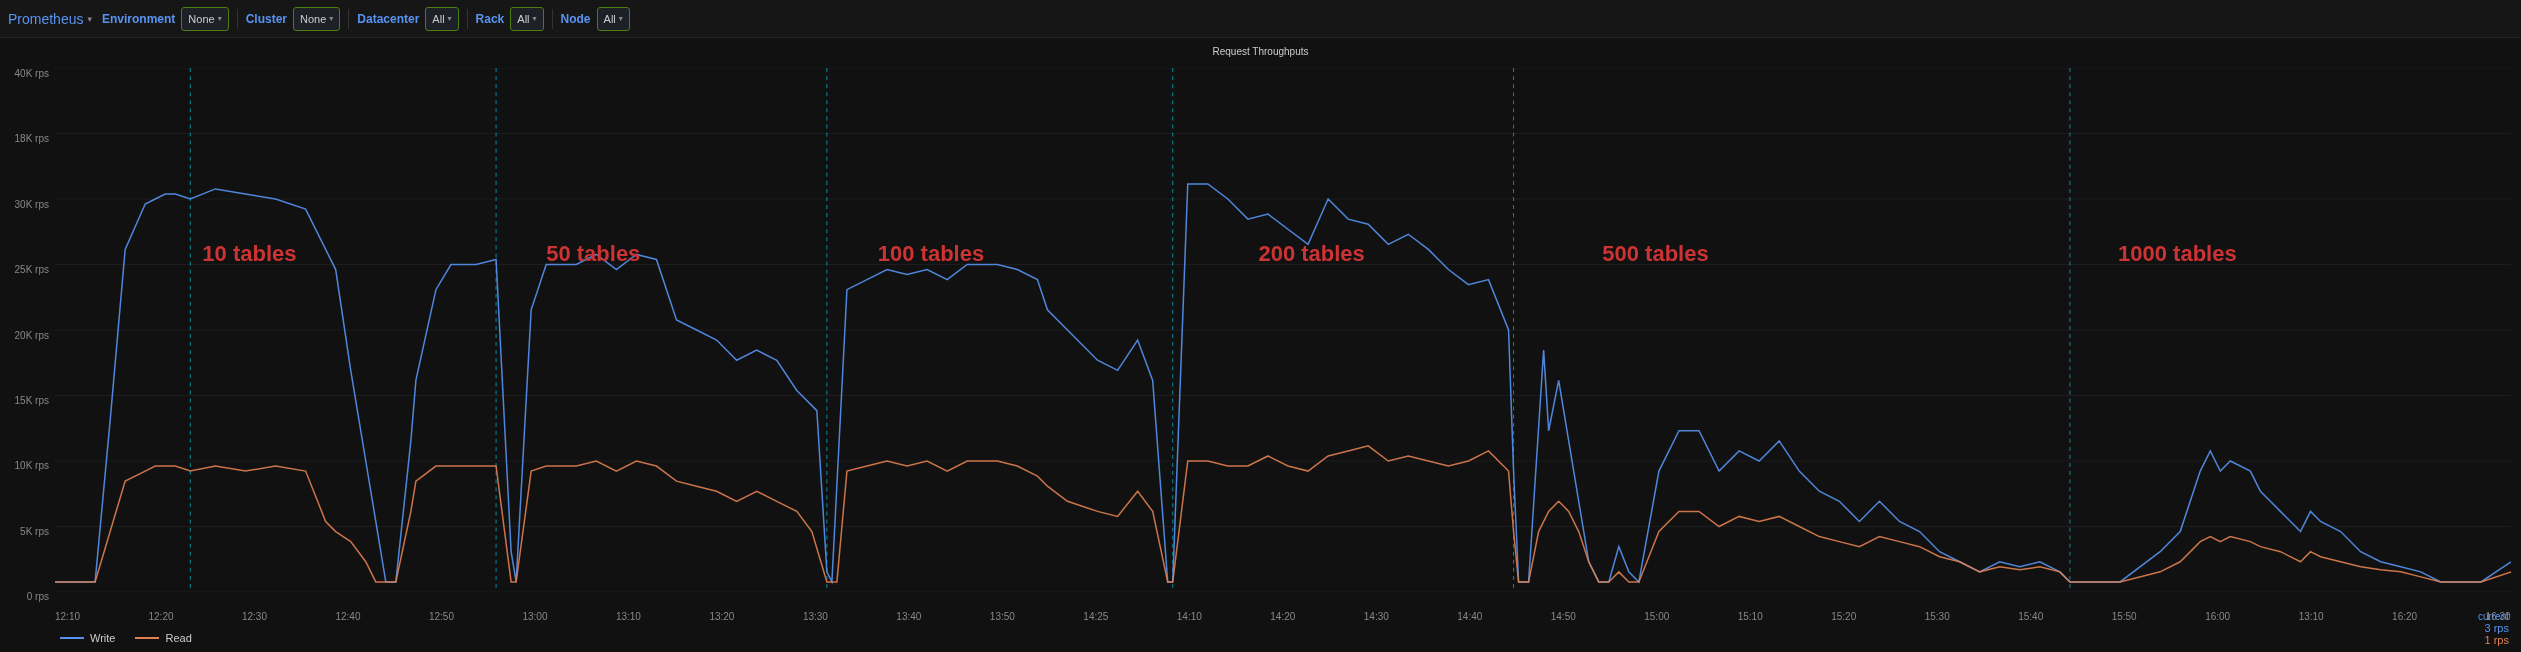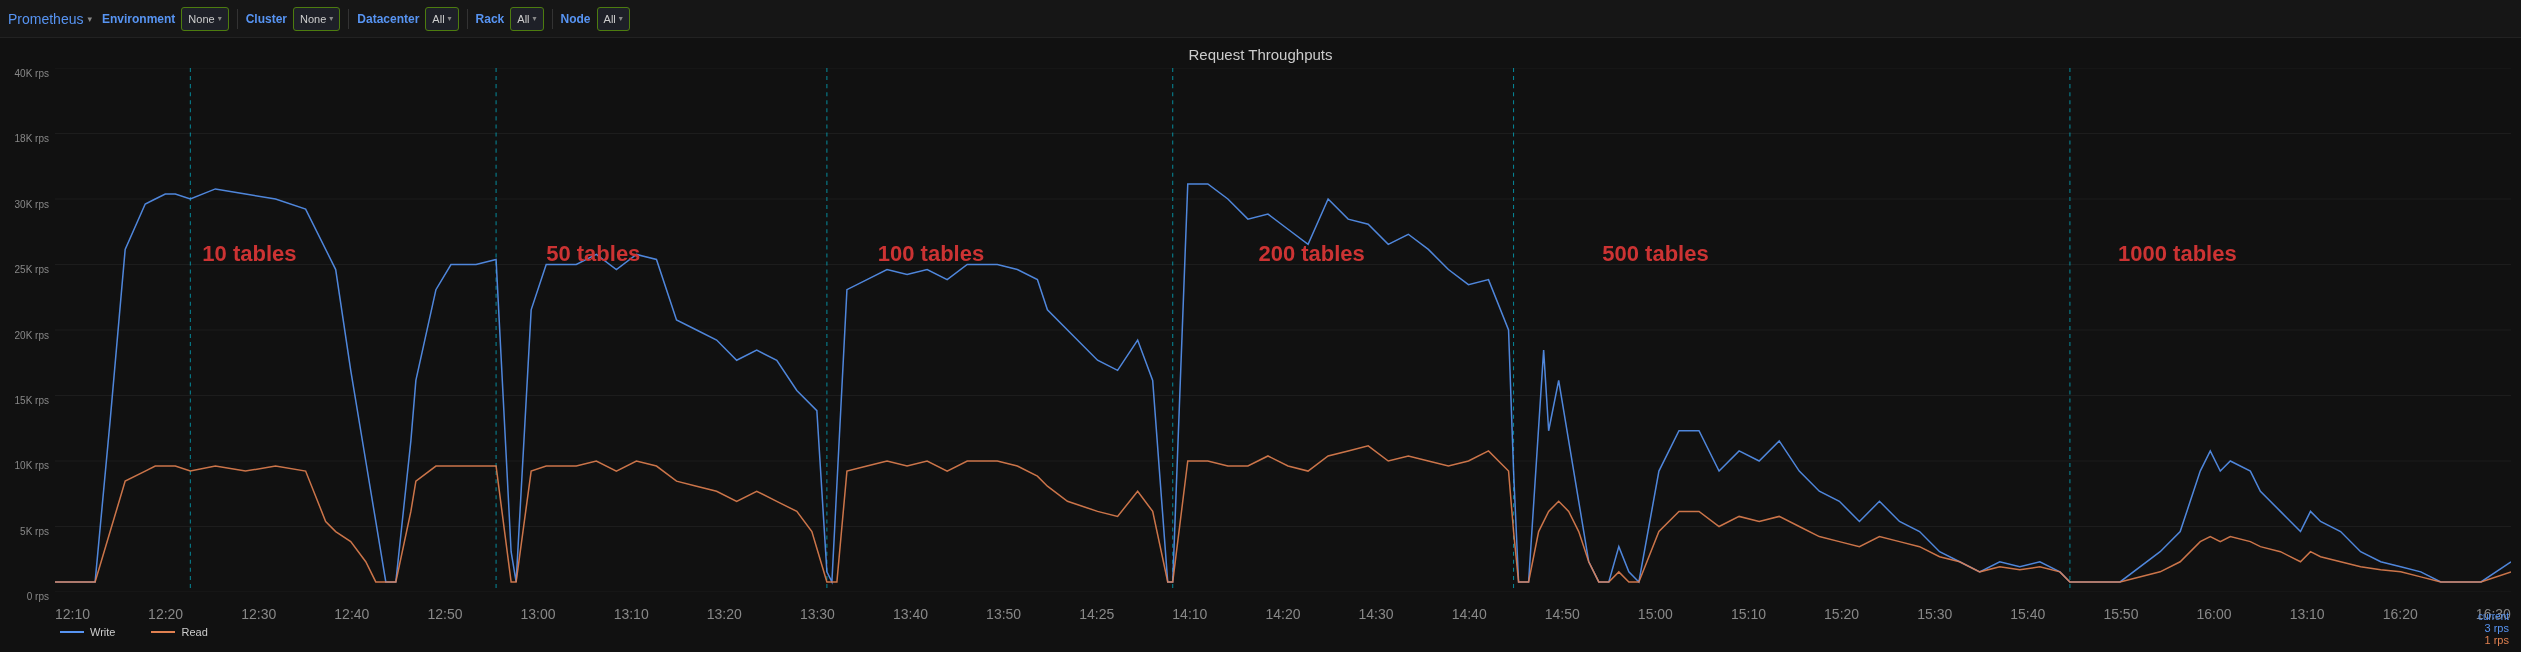--- a/index.html
+++ b/index.html
@@ -61,21 +61,21 @@
       width: 100%;
       height: calc(652px - 38px);
       background: #111;
     }
     .chart-title {
       position: absolute;
       top: 8px;
       left: 50%;
       transform: translateX(-50%);
       color: #ccc;
-      font-size: 15px;
+      font-size: 10px;
       font-weight: 400;
       white-space: nowrap;
     }
     .y-axis {
       position: absolute;
       left: 0;
       top: 30px;
       width: 55px;
       height: calc(100% - 80px);
       display: flex;
@@ -105,28 +105,28 @@
     .x-axis {
       position: absolute;
       bottom: 30px;
       left: 55px;
       right: 10px;
       display: flex;
       justify-content: space-between;
     }
     .x-label {
       color: #888;
-      font-size: 14px;
+      font-size: 10px;
     }
     .legend {
       position: absolute;
-      bottom: 14px;
+      bottom: 8px;
       left: 60px;
       display: flex;
-      gap: 36px;
+      gap: 20px;
       align-items: center;
     }
     .legend-item {
       display: flex;
       align-items: center;
       gap: 6px;
       font-size: 11px;
       color: #ccc;
     }
     .legend-line {

